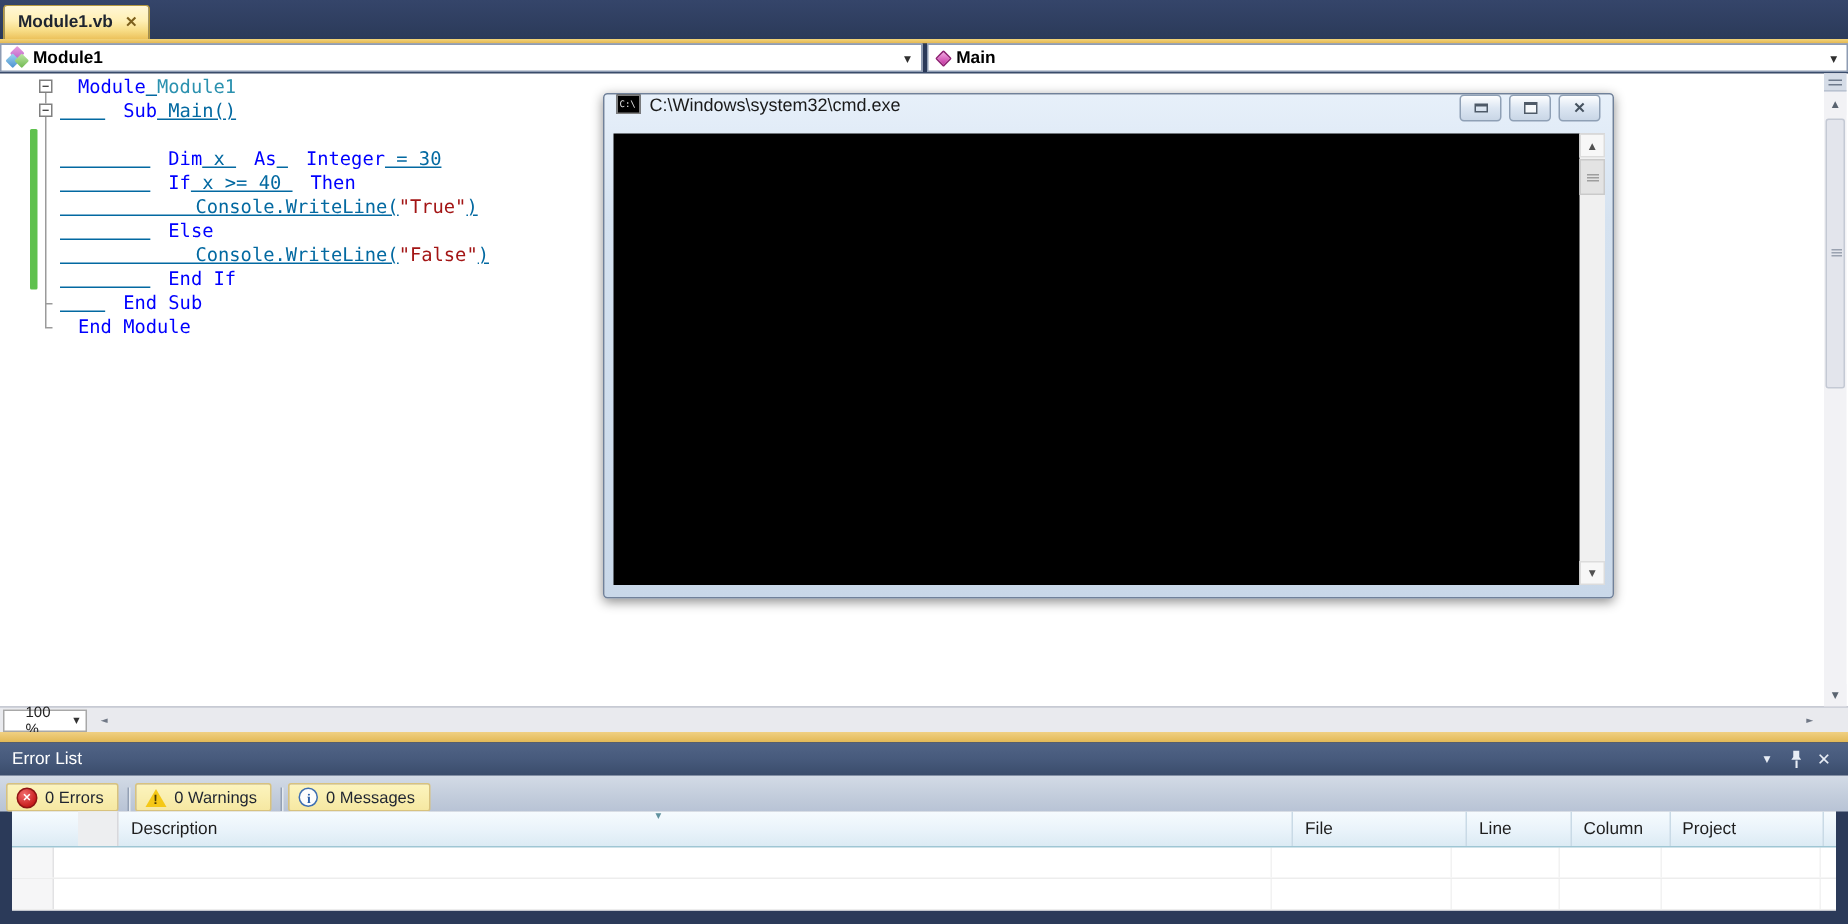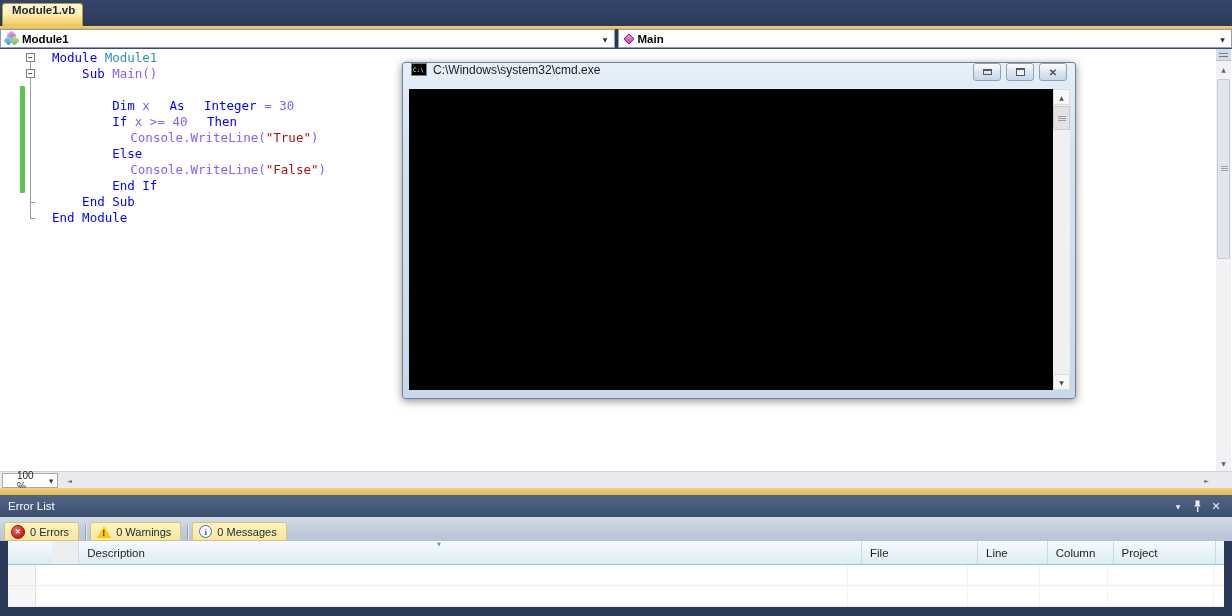--- a/index.html
+++ b/index.html
@@ -4,21 +4,21 @@
 <style>
   * { margin:0; padding:0; box-sizing:border-box; }
   html,body { width:1232px; height:616px; overflow:hidden; }
   body { font-family:"Liberation Sans", sans-serif; background:#2B3A59; position:relative; }
   .shell { position:absolute; inset:0; background:#2B3A59; }
 
   
   .tab-strip { position:absolute; left:0; top:0; width:1232px; height:26px; background:linear-gradient(180deg,#35456A,#2B3A59); }
   .doc-tab { position:absolute; left:2px; top:3px; height:23px; padding:0 7px 0 9px; display:flex; align-items:center; gap:8px;
              background:linear-gradient(180deg,#FFF7D6 0%,#FFEFB4 45%,#F7DC85 75%,#ECC25C 100%);
-             border:1px solid #B4983F; border-bottom:none; border-radius:3px 3px 0 0;flex-direction:column; }
+             border:1px solid #B4983F; border-bottom:none; border-radius:3px 3px 0 0; }
   .doc-tab-label { font-size:11.5px; font-weight:bold; color:#1E2430; }
   .doc-tab-close { font-size:10px; color:#7C5F1D; font-weight:bold; cursor:default; }
   .gold-line { position:absolute; left:0; top:26px; width:1232px; height:3px; background:linear-gradient(180deg,#F2D37A,#E3B64F); }
 
   
   .navbar { position:absolute; left:0; top:29px; width:1232px; height:20px; background:#2B3A59; display:flex; gap:3px; border-bottom:1px solid #3A4C6B;}
   .combo { background:#FFFFFF; border:1px solid #8E9CB3; flex:1; display:flex; align-items:center; position:relative; }
   .combo-icon { margin:0 3px 0 4px; display:inline-block; }
   .combo-label { font-size:11.5px; font-weight:bold; color:#000; }
   .combo-arrow { position:absolute; right:2px; top:2px; width:13px; height:14px; display:flex; align-items:center; justify-content:center;
@@ -30,21 +30,21 @@
   .outline-line { position:absolute; left:30px; top:13px; width:1px; height:156px; background:#9B9B9B; }
   .outline-stub1 { position:absolute; left:30px; top:153px; width:5px; height:1px; background:#9B9B9B; }
   .outline-stub2 { position:absolute; left:30px; top:169px; width:5px; height:1px; background:#9B9B9B; }
   .fold-box { position:absolute; left:26px; width:9px; height:9px; background:#FFFFFF; border:1px solid #808080;
               font-size:8px; line-height:7px; text-align:center; color:#000; font-family:"DejaVu Sans Mono",monospace; cursor:default;}
   .fold-box.f1 { top:4px; }
   .fold-box.f2 { top:20px; }
   .code-area { position:absolute; left:40px; top:1px; right:20px; font-family:"DejaVu Sans Mono", monospace;
                font-size:12.5px; line-height:16px; white-space:pre; }
   .code-line { height:16px; }
-  .tok-kw { color:#0000FF;padding-left:12px; } .tok-ty { color:#2B91AF; } .tok-st { color:#A31515; } .tok-pl { color:#8b5cf6; }
+  .tok-kw { color:#0000FF;padding-left:12px; } .tok-ty { color:#2B91AF; } .tok-st { color:#A31515; } .tok-pl { color:#0369a1;text-decoration:underline; }
 
   
   .vscroll { position:absolute; right:1px; top:0; width:15px; height:422px; background:#F2F2F5; }
   .vs-split { position:absolute; top:0; left:0; width:15px; height:12px; background:#D5DCE7; border-bottom:1px solid #B9C2D0; }
   .vs-split:before { content:""; position:absolute; left:3px; top:4px; width:9px; height:1px; background:#6E7A8C; box-shadow:0 3px 0 #6E7A8C; }
   .vs-btn { position:absolute; left:0; width:15px; height:15px; display:flex; align-items:center; justify-content:center;
             font-family:"DejaVu Sans",sans-serif; font-size:6px; color:#5A6470; background:#F2F2F5; }
   .vs-up { top:13px; } .vs-down { bottom:0; }
   .vs-thumb { position:absolute; left:1px; top:30px; width:13px; height:180px; background:#E3E5EC; border:1px solid #C4C9D4; border-radius:2px; }
   .vs-thumb:before { content:""; position:absolute; left:3px; top:86px; width:7px; height:1px; background:#9AA2B0; box-shadow:0 2px 0 #9AA2B0, 0 4px 0 #9AA2B0; }

